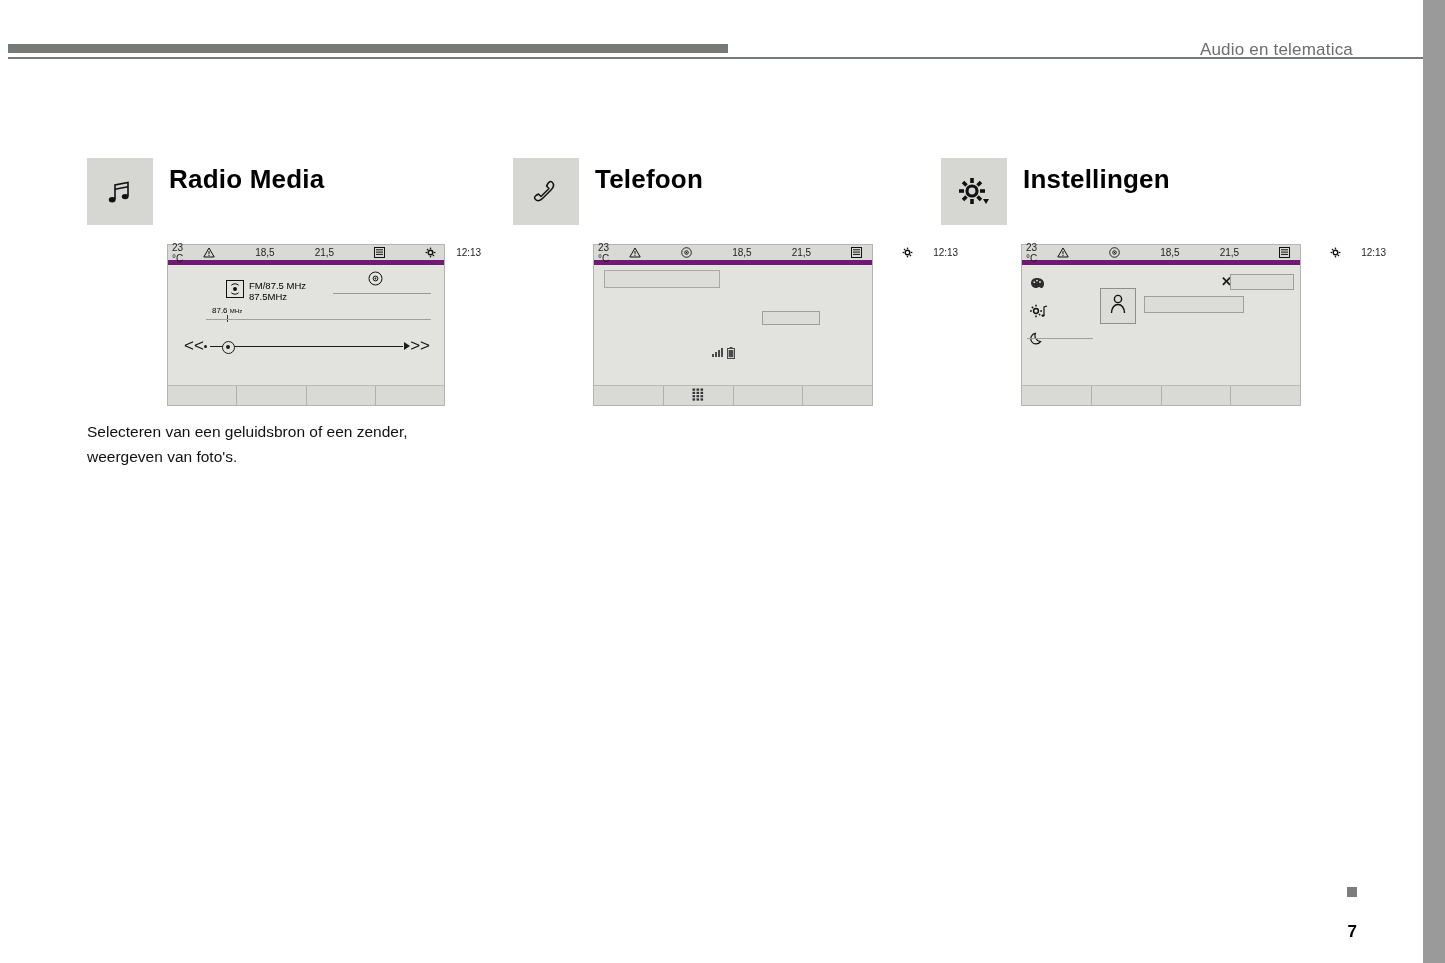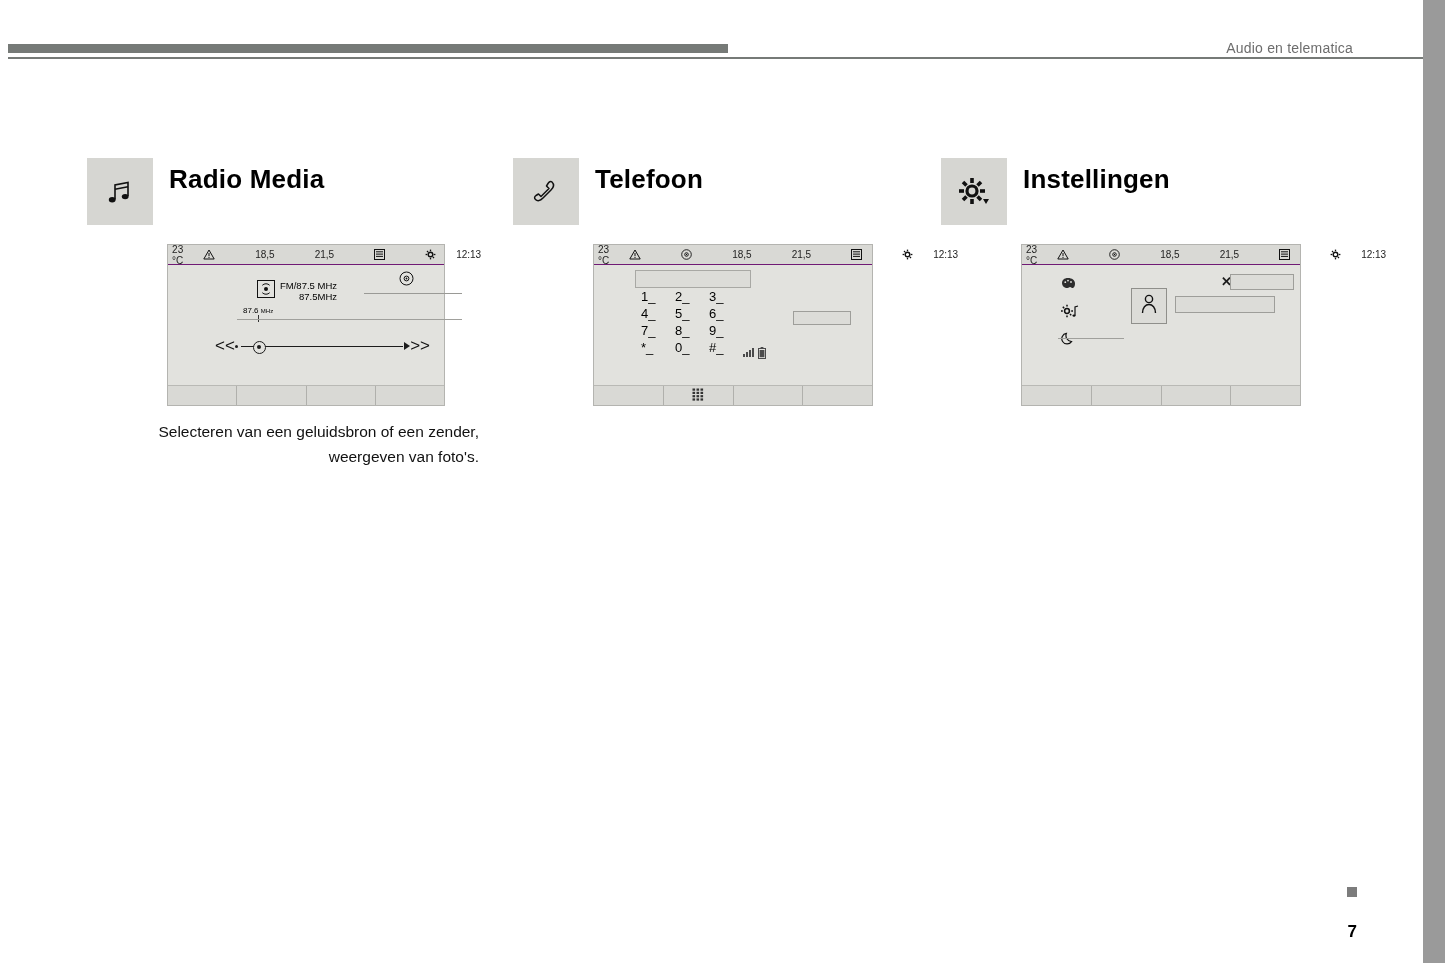--- a/index.html
+++ b/index.html
@@ -43,30 +43,30 @@
     left: 8px;
     top: 57px;
     width: 1415px;
     height: 2px;
     background: #767a77;
   }
   .header-title {
     position: absolute;
     right: 92px;
     top: 40px;
-    font-size: 14px;
+    font-size: 17px;
     color: #6d6d6d;
     letter-spacing: .2px;
   }
   
   .col {
     position: absolute;
     top: 158px;
   }
-  .col-1 { left: 87px;  width: 400px; text-align: right; }
+  .col-1 { left: 87px;  width: 400px; }
   .col-2 { left: 513px; width: 400px; }
   .col-3 { left: 941px; width: 400px; }
 
   .col-head {
     position: relative;
     height: 72px;
   }
   .icon-box {
     position: absolute;
     left: 0;
@@ -98,21 +98,21 @@
     margin-left: 80px;
     box-sizing: border-box;
   }
   .screen.wide { width: 280px; }
   .statusbar {
     position: absolute;
     left: 0; top: 0;
     width: 100%;
     height: 20px;
     background: #d9d9d5;
-    border-bottom: 1px solid #701a75;
+    border-bottom: 5px solid #701a75;
     box-sizing: border-box;
     display: flex;
     align-items: center;
     font-size: 10px;
     color: #1d1d1d;
     padding: 0 4px;
     gap: 20px;
   }
   .statusbar .sep {
     width: 1px;
@@ -138,21 +138,20 @@
     border-right: 1px solid #b0b0ac;
     position: relative;
   }
   .bottombar .cell:last-child { border-right: none; }
   .content {
     position: absolute;
     left: 0;
     top: 21px;
     right: 0;
     bottom: 21px;
-    margin-left: 31px;
   }
 
   
   .radio-station {
     position: absolute;
     left: 58px;
     top: 14px;
     display: flex;
     align-items: center;
     gap: 5px;
@@ -559,42 +558,20 @@
                 <line x1="2" y1="2" x2="3.1" y2="3.1"></line>
                 <line x1="7.9" y1="7.9" x2="9" y2="9"></line>
               </g>
             </svg>
         </span>
         <span>12:13</span>
       </div>
 
       <div class="content">
         <div class="phone-topbox"></div>
-        <div class="keypad">
-          <div class="row">
-            <span class="key">1_</span>
-            <span class="key">2_</span>
-            <span class="key">3_</span>
-          </div>
-          <div class="row">
-            <span class="key">4_</span>
-            <span class="key">5_</span>
-            <span class="key">6_</span>
-          </div>
-          <div class="row">
-            <span class="key">7_</span>
-            <span class="key">8_</span>
-            <span class="key">9_</span>
-          </div>
-          <div class="row">
-            <span class="key">*_</span>
-            <span class="key">0_</span>
-            <span class="key">#_</span>
-          </div>
-        </div>
         <div class="phone-field"></div>
         <div class="signal">
           <i style="height:3px"></i>
             <i style="height:5px"></i>
             <i style="height:7px"></i>
             <i style="height:9px"></i>
         </div>
         <div class="battery">
           <svg width="8" height="12" viewBox="0 0 8 12">
               <rect x="2.6" y="0" width="2.8" height="1.3" fill="#4a4a4a"></rect>

